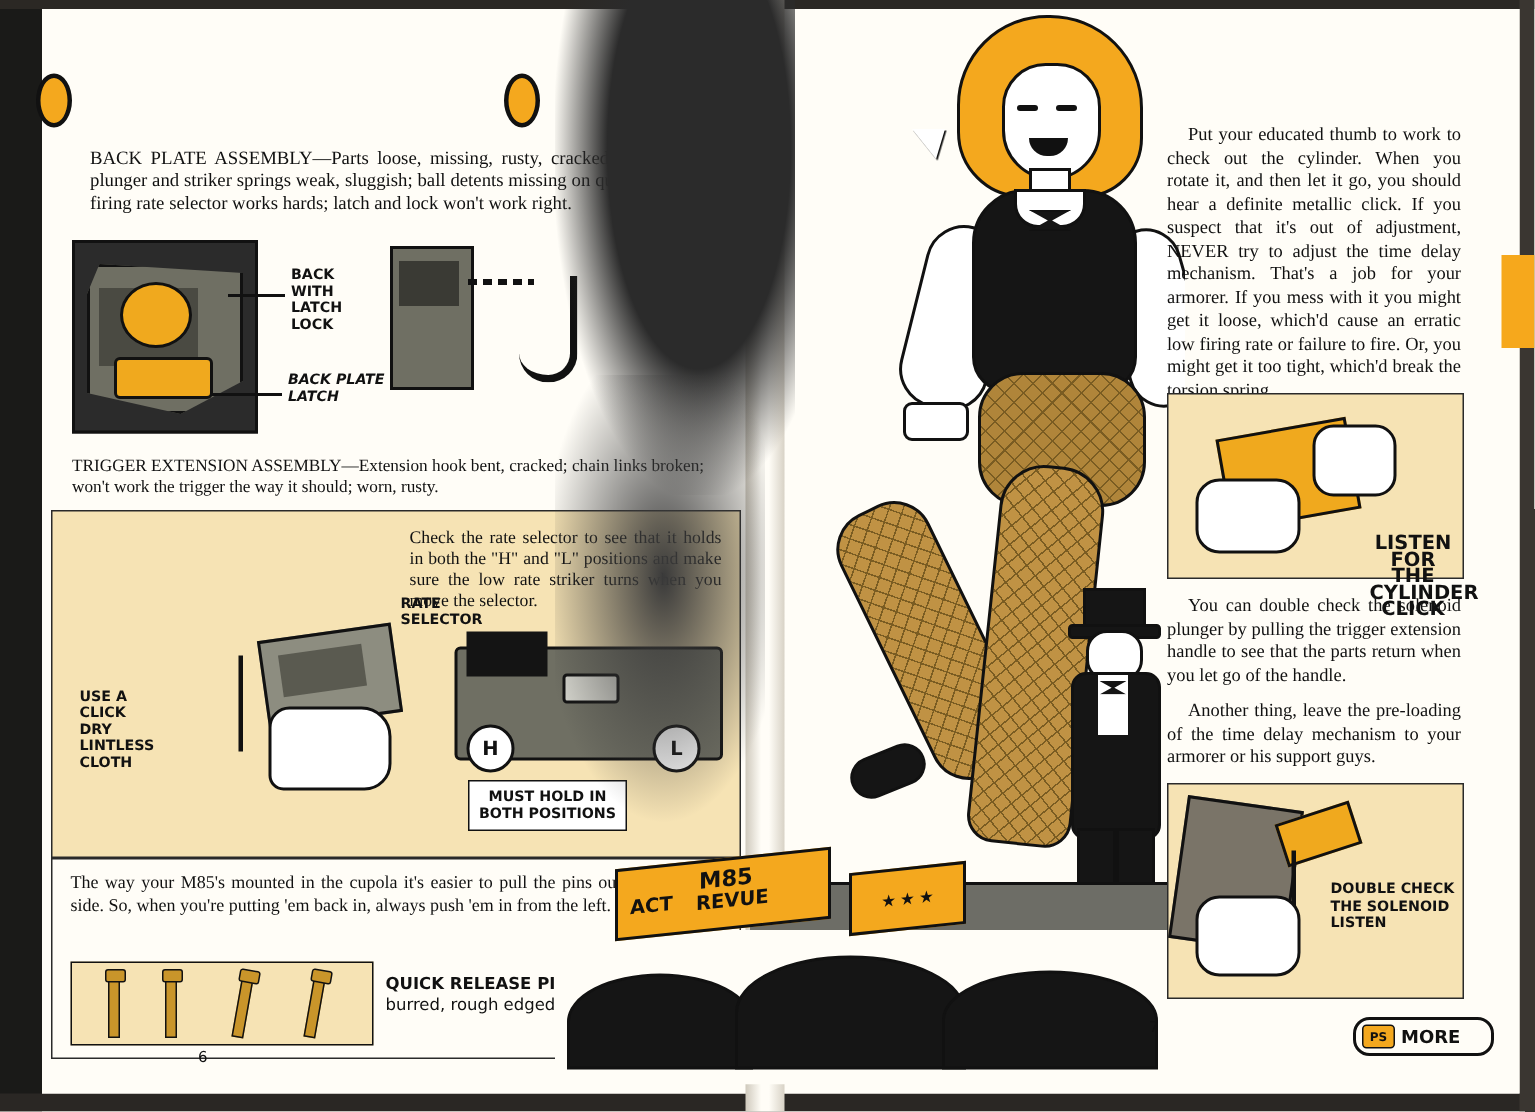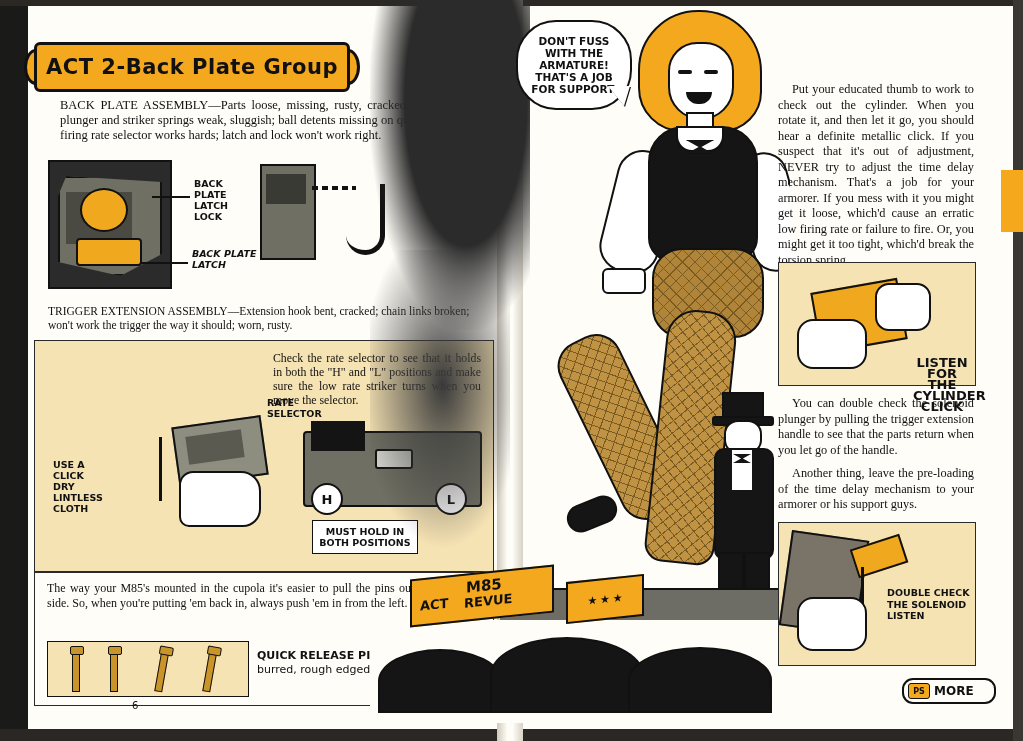--- a/index.html
+++ b/index.html
@@ -228,35 +228,32 @@
   <div class="edge-bottom"></div>
   <div class="edge-right"></div>
 
   <div class="left-page"></div>
   <div class="right-page"></div>
   <div class="gutter"></div>
   <div class="side-tab"></div>
 
   <div class="banner-knob l"></div>
   <div class="banner-knob r"></div>
-  <div class="title-banner">
-    <span class="txt">ACT 2-Back Plate Group</span>
-  </div>
 
   <div class="para p-backplate">BACK PLATE ASSEMBLY—Parts loose, missing, rusty, cracked, dirty; solenoid plunger and striker springs weak, sluggish; ball detents missing on quick release pins; firing rate selector works hards; latch and lock won't work right.</div>
 
   <div class="fig-bp">
     <div class="grey"></div>
     <div class="grey2"></div>
     <div class="gold1"></div>
     <div class="gold2"></div>
   </div>
   <div class="arrow-line" style="left:152px;top:196px;width:38px;"></div>
   <div class="callout" style="left:194px;top:178px;white-space:pre-line;">BACK
-PLATE
+WITH
 LATCH
 LOCK</div>
   <div class="arrow-line" style="left:140px;top:262px;width:48px;"></div>
   <div class="callout" style="left:192px;top:248px;white-space:pre-line;font-style:italic;">BACK PLATE
 LATCH</div>
 
   <div class="fig-trig">
     <div class="body"></div>
     <div class="body2"></div>
     <div class="chain"></div>
@@ -316,23 +313,20 @@
       <b>QUICK RELEASE PINS—</b>
       <span>Cracked, burred, rough edged, dirty, bent.</span>
     </div>
   </div>
   <div class="folio folio-l">6</div>
 
   <div class="illus">
     <div class="ink-blob"></div>
     <div class="ink-blob2"></div>
 
-    <div class="bubble">
-      <span>DON'T FUSS WITH THE ARMATURE! THAT'S A JOB FOR SUPPORT.</span>
-    </div>
     <div class="bubble-tail"></div>
 
     <div class="hair"></div>
     <div class="face"></div>
     <div class="eye" style="left:308px;top:70px;"></div>
     <div class="eye" style="left:334px;top:70px;"></div>
     <div class="mouth"></div>
     <div class="neck"></div>
     <div class="arm-l"></div>
     <div class="arm-r"></div>

